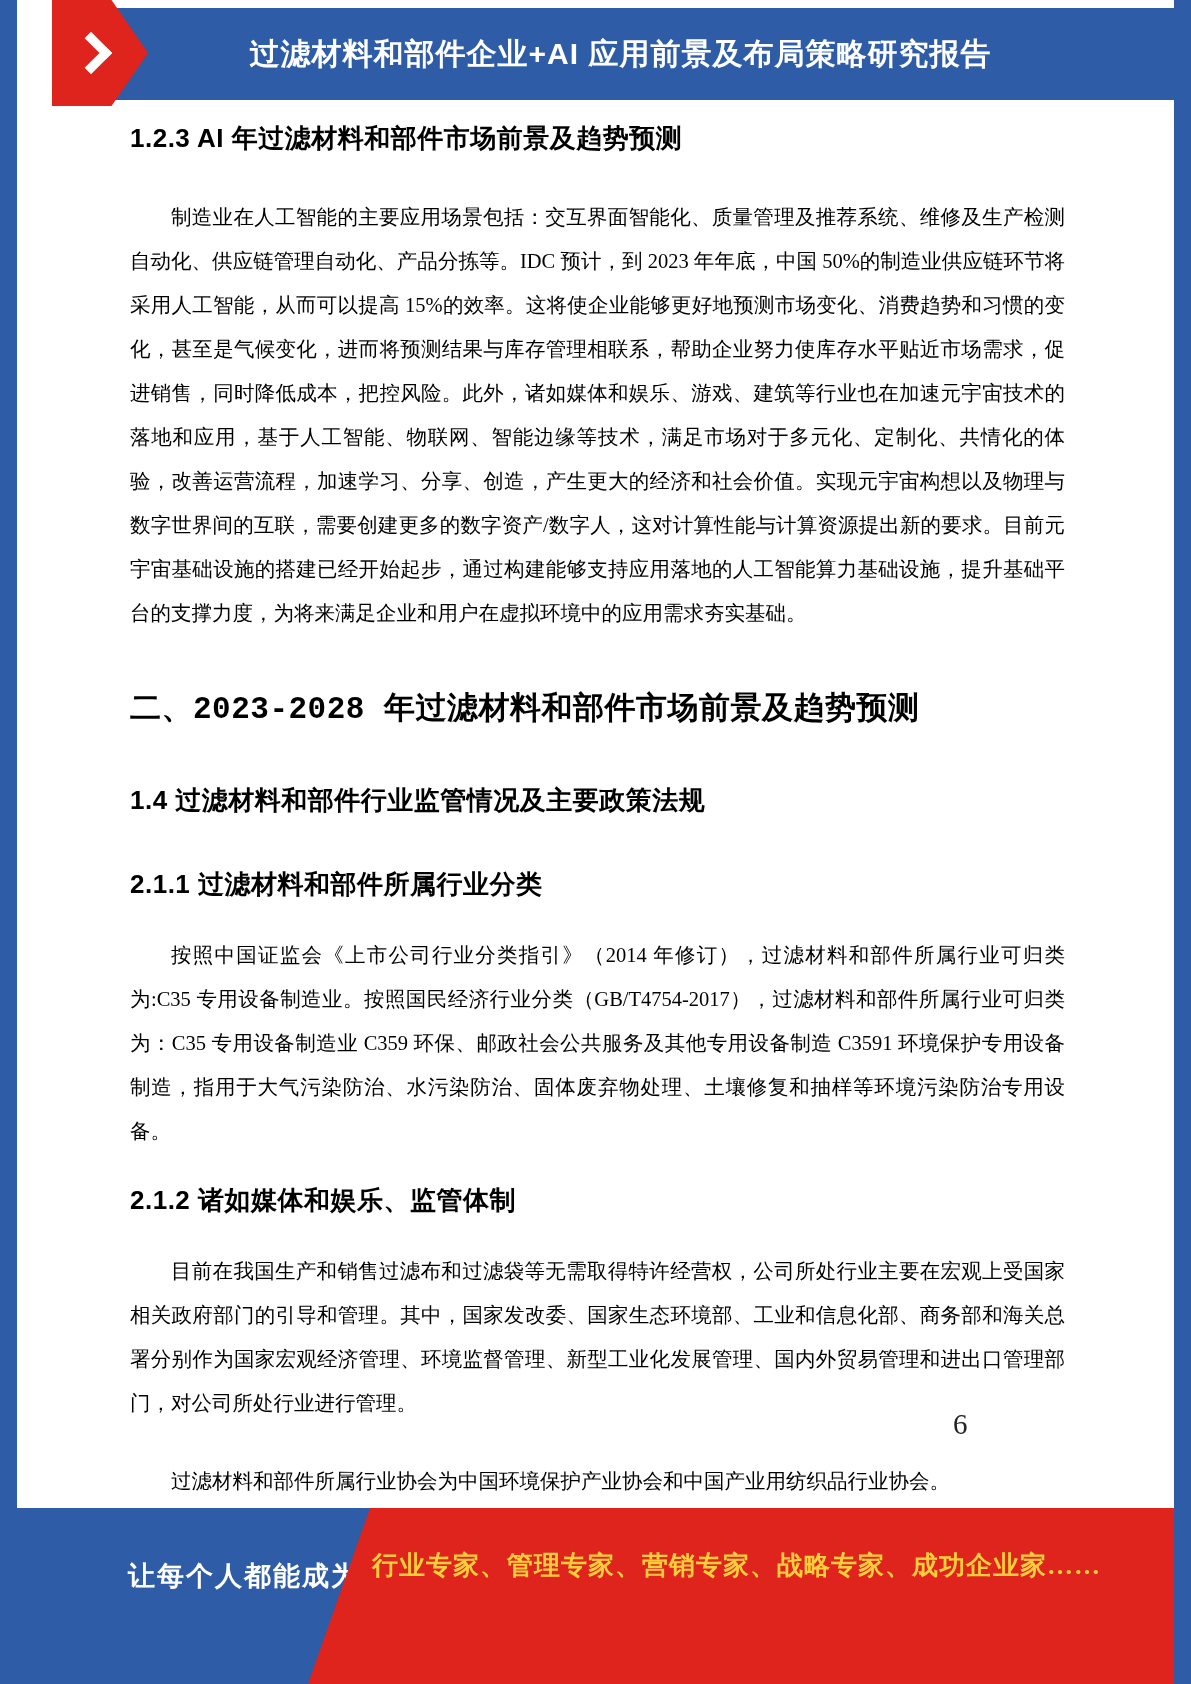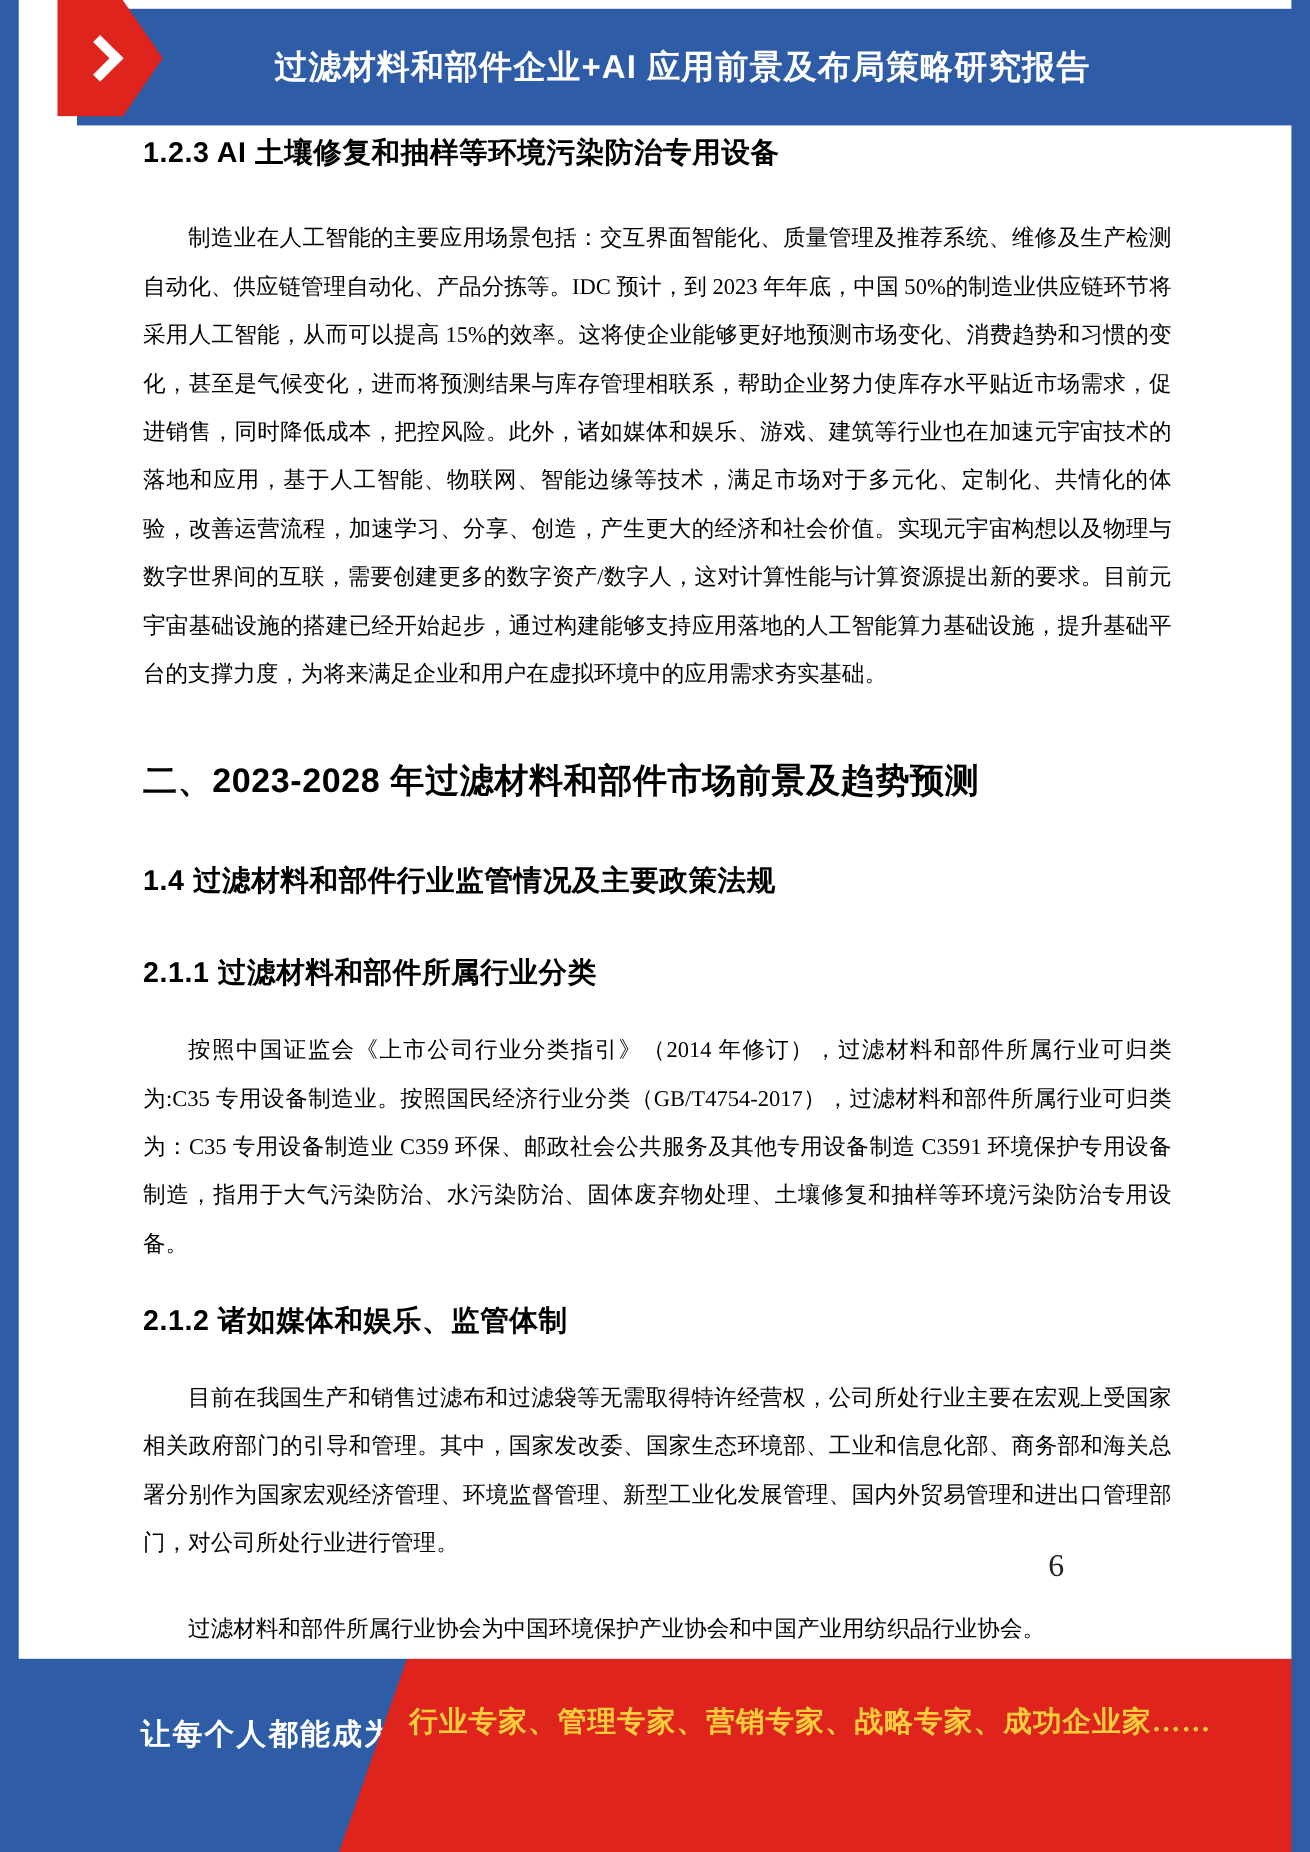--- a/index.html
+++ b/index.html
@@ -18,21 +18,21 @@
     color:var(--ink);
     overflow:hidden;
   }
   
   .side-strip{position:absolute;top:0;bottom:0;width:17px;background:var(--blue);z-index:6;}
   .side-strip.left{left:0;}
   .side-strip.right{right:0;}
 
   
   .header-band{
-    position:absolute;left:70px;right:0;top:8px;height:106px;
+    position:absolute;left:70px;right:0;top:8px;height:92px;
     background:var(--blue);
     display:flex;align-items:center;justify-content:center;
     padding-right:110px;padding-left:90px;
     z-index:3;
   }
   .header-title{
     color:#ffffff;font-size:30px;font-weight:bold;
     font-family:"Liberation Sans", sans-serif;
     letter-spacing:1px;white-space:nowrap;
   }
@@ -52,21 +52,21 @@
   }
 
   
   .content{position:absolute;left:130px;right:126px;top:115px;z-index:2;}
   .h-sub{
     font-family:"Liberation Sans", sans-serif;
     font-weight:bold;font-size:26px;color:#000;
     line-height:34px;letter-spacing:0.5px;
   }
   .h-big{
-    font-family:Liberation Sans, sans-serif;
+    font-family:Liberation Mono, monospace;
     font-weight:bold;font-size:31px;color:#000;
     line-height:42px;letter-spacing:0.5px;
   }
   p.body{
     font-size:20.5px;line-height:44px;
     text-align:justify;text-indent:2em;color:#000;
   }
   .mt-h123{margin-top:6px;}
   .mt-p1{margin-top:40px;}
   .mt-h2{margin-top:54px;}
@@ -118,21 +118,21 @@
   <header>
     <div class="header-band">
       <div class="header-title">过滤材料和部件企业+AI 应用前景及布局策略研究报告</div>
     </div>
     <div class="header-flag">
       <span class="chevron"></span>
     </div>
   </header>
 
   <main class="content">
-    <h2 class="h-sub mt-h123">1.2.3 AI 土壤修复和抽样等环境污染防治专用设备</h2>
+    <h2 class="h-sub mt-h123">1.2.3 AI 年过滤材料和部件市场前景及趋势预测</h2>
     <p class="body mt-p1">制造业在人工智能的主要应用场景包括：交互界面智能化、质量管理及推荐系统、维修及生产检测自动化、供应链管理自动化、产品分拣等。IDC 预计，到 2023 年年底，中国 50%的制造业供应链环节将采用人工智能，从而可以提高 15%的效率。这将使企业能够更好地预测市场变化、消费趋势和习惯的变化，甚至是气候变化，进而将预测结果与库存管理相联系，帮助企业努力使库存水平贴近市场需求，促进销售，同时降低成本，把控风险。此外，诸如媒体和娱乐、游戏、建筑等行业也在加速元宇宙技术的落地和应用，基于人工智能、物联网、智能边缘等技术，满足市场对于多元化、定制化、共情化的体验，改善运营流程，加速学习、分享、创造，产生更大的经济和社会价值。实现元宇宙构想以及物理与数字世界间的互联，需要创建更多的数字资产/数字人，这对计算性能与计算资源提出新的要求。目前元宇宙基础设施的搭建已经开始起步，通过构建能够支持应用落地的人工智能算力基础设施，提升基础平台的支撑力度，为将来满足企业和用户在虚拟环境中的应用需求夯实基础。</p>
 
     <h1 class="h-big mt-h2">二、2023-2028 年过滤材料和部件市场前景及趋势预测</h1>
 
     <h2 class="h-sub mt-h21">1.4 过滤材料和部件行业监管情况及主要政策法规</h2>
 
     <h3 class="h-sub mt-h211">2.1.1 过滤材料和部件所属行业分类</h3>
     <p class="body mt-p2">按照中国证监会《上市公司行业分类指引》（2014 年修订），过滤材料和部件所属行业可归类为:C35 专用设备制造业。按照国民经济行业分类（GB/T4754-2017），过滤材料和部件所属行业可归类为：C35 专用设备制造业 C359 环保、邮政社会公共服务及其他专用设备制造 C3591 环境保护专用设备制造，指用于大气污染防治、水污染防治、固体废弃物处理、土壤修复和抽样等环境污染防治专用设备。</p>
 
     <h3 class="h-sub mt-h212">2.1.2 诸如媒体和娱乐、监管体制</h3>

